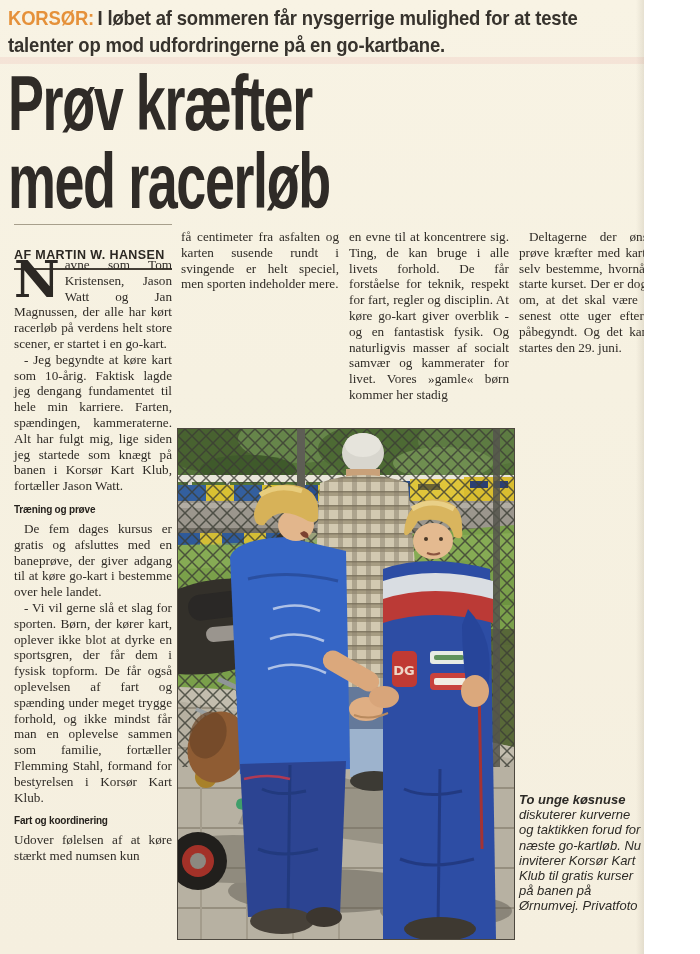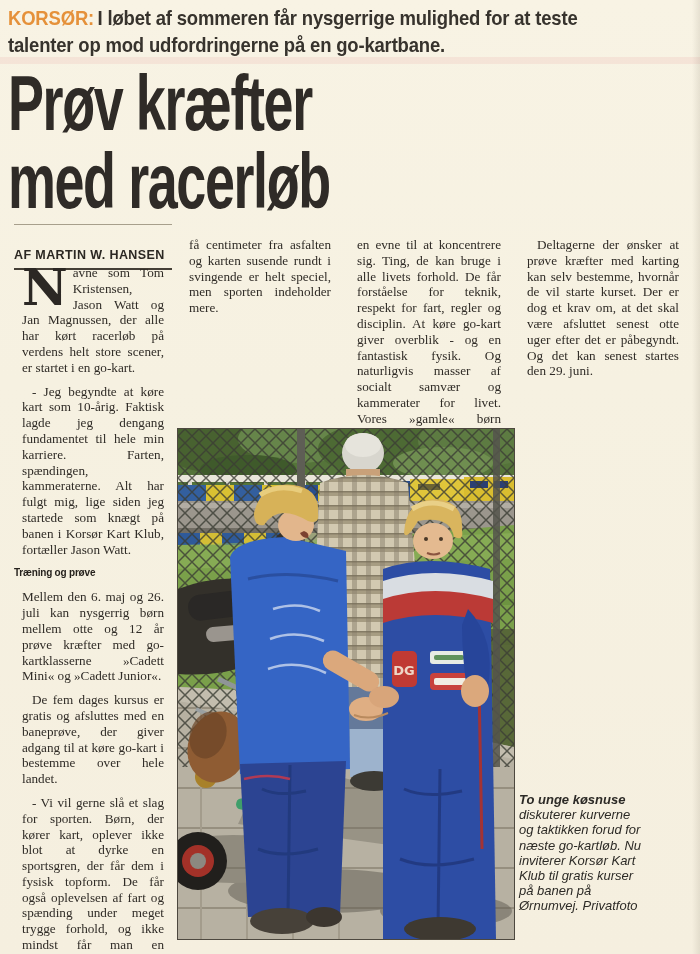--- a/index.html
+++ b/index.html
@@ -1,17 +1,17 @@
 <!DOCTYPE html>
 <html lang="da"><head>
 <meta charset="utf-8">
 <style>
   html,body{margin:0;padding:0;}
   .page{
-    position:relative;width:700px;height:954px;overflow:hidden;
+    position:relative;width:644px;height:954px;overflow:hidden;
     background:linear-gradient(180deg,#f8f3e4 0%,#f6f1e1 40%,#f5efdf 100%);
     font-family:"Liberation Sans",sans-serif;color:#2e2a25;
   }
   
   .bleed{position:absolute;left:0;top:57px;width:700px;height:7px;
     background:rgba(226,142,142,.14);}
   .kicker{
     position:absolute;left:8px;top:4px;width:690px;
     font-weight:bold;font-size:21px;line-height:27px;letter-spacing:-0.2px;
     transform:scaleX(.88);transform-origin:left top;color:#37332d;
@@ -31,21 +31,21 @@
   .col{
     position:absolute;width:158px;
     font-family:"Liberation Serif","DejaVu Serif",serif;
     font-size:13.2px;line-height:15.8px;color:#2f2b26;
     text-align:justify;
   }
   .col-1{left:14px;top:257px;}
   .col-2{left:181px;top:229px;}
   .col-3{left:349px;top:229px;width:160px;}
   .col-4{left:519px;top:229px;width:168px;}
-  .col p{margin:8px;text-indent:10px;}
+  .col p{margin:0;text-indent:10px;}
   .col p.flush{text-indent:0;}
   .col h3{
     font-family:"Liberation Sans",sans-serif;font-size:10px;line-height:16px;
     margin:8px 0 3px 0;color:#26221d;letter-spacing:-0.2px;
   }
   .dropcap{
     float:left;font-family:"DejaVu Serif",serif;font-weight:bold;
     font-size:50px;line-height:41px;padding:2px 5px 0 0;color:#2c2824;
   }
   .endmark{
@@ -82,21 +82,20 @@
     <div>Prøv kræfter</div>
     <div>med racerløb</div>
   </div>
 
   <div class="byline">AF MARTIN W. HANSEN</div>
 
   <div class="col col-1">
       <p class="flush"><span class="dropcap">N</span>avne som Tom Kristensen, Jason Watt og Jan Magnussen, der alle har kørt racerløb på verdens helt store scener, er startet i en go-kart.</p>
       <p>- Jeg begyndte at køre kart som 10-årig. Faktisk lagde jeg dengang fundamentet til hele min karriere. Farten, spændingen, kammeraterne. Alt har fulgt mig, lige siden jeg startede som knægt på banen i Korsør Kart Klub, fortæller Jason Watt.</p>
       <h3>Træning og prøve</h3>
-      <p class="flush">Mellem den 6. maj og 26. juli kan nysgerrig børn mellem otte og 12 år prøve kræfter med go-kartklasserne »Cadett Mini« og »Cadett Junior«.</p>
       <p>De fem dages kursus er gratis og afsluttes med en baneprøve, der giver adgang til at køre go-kart i bestemme over hele landet.</p>
       <p>- Vi vil gerne slå et slag for sporten. Børn, der kører kart, oplever ikke blot at dyrke en sportsgren, der får dem i fysisk topform. De får også oplevelsen af fart og spænding under meget trygge forhold, og ikke mindst får man en oplevelse sammen som familie, fortæller Flemming Stahl, formand for bestyrelsen i Korsør Kart Klub.</p>
       <h3>Fart og koordinering</h3>
       <p class="flush">Udover følelsen af at køre stærkt med numsen kun</p>
     </div>
   <div class="col col-2">
       <p class="flush">få centimeter fra asfalten og karten susende rundt i svingende er helt speciel, men sporten indeholder mere.</p>
     </div>
   <div class="col col-3">
       <p class="flush">en evne til at koncentrere sig. Ting, de kan bruge i alle livets forhold. De får forståelse for teknik, respekt for fart, regler og disciplin. At køre go-kart giver overblik - og en fantastisk fysik. Og naturligvis masser af socialt samvær og kammerater for livet. Vores »gamle« børn kommer her stadig</p>

